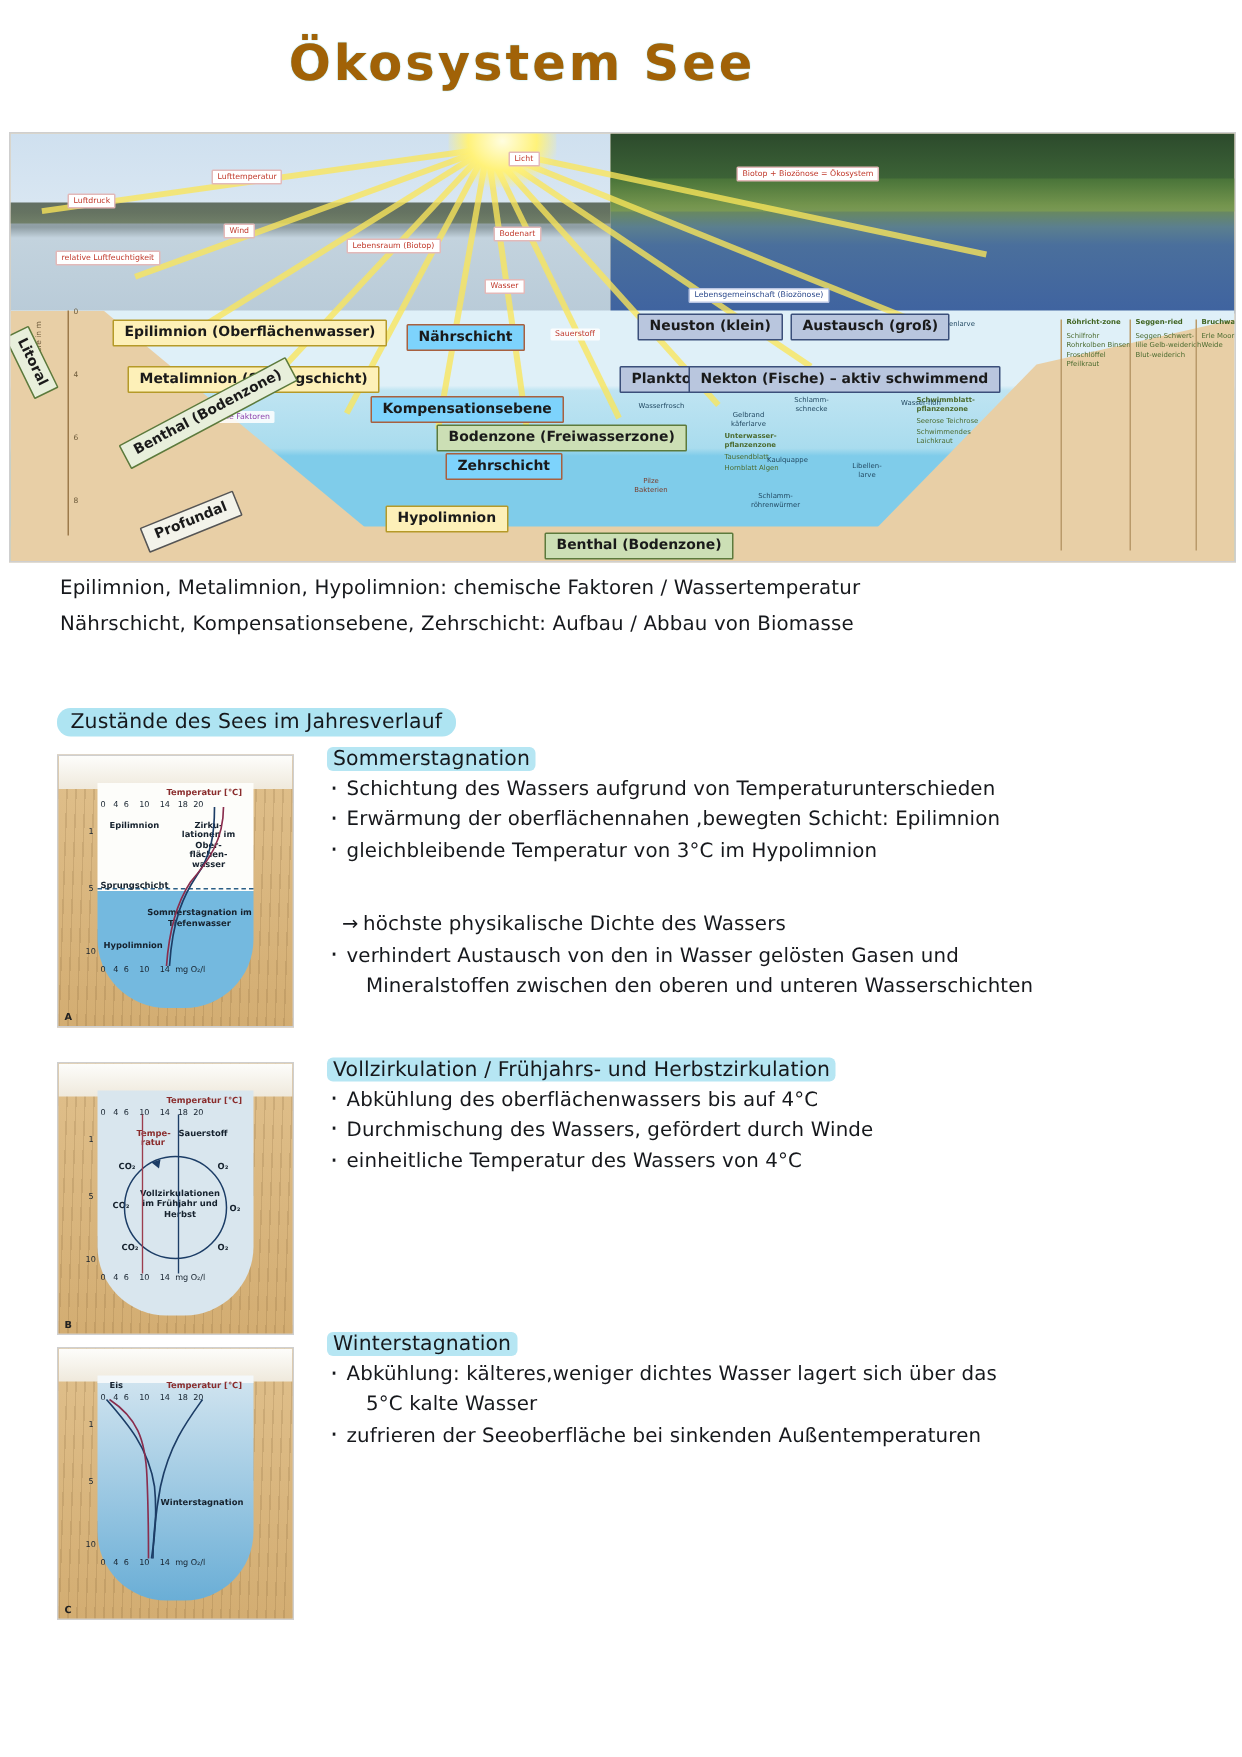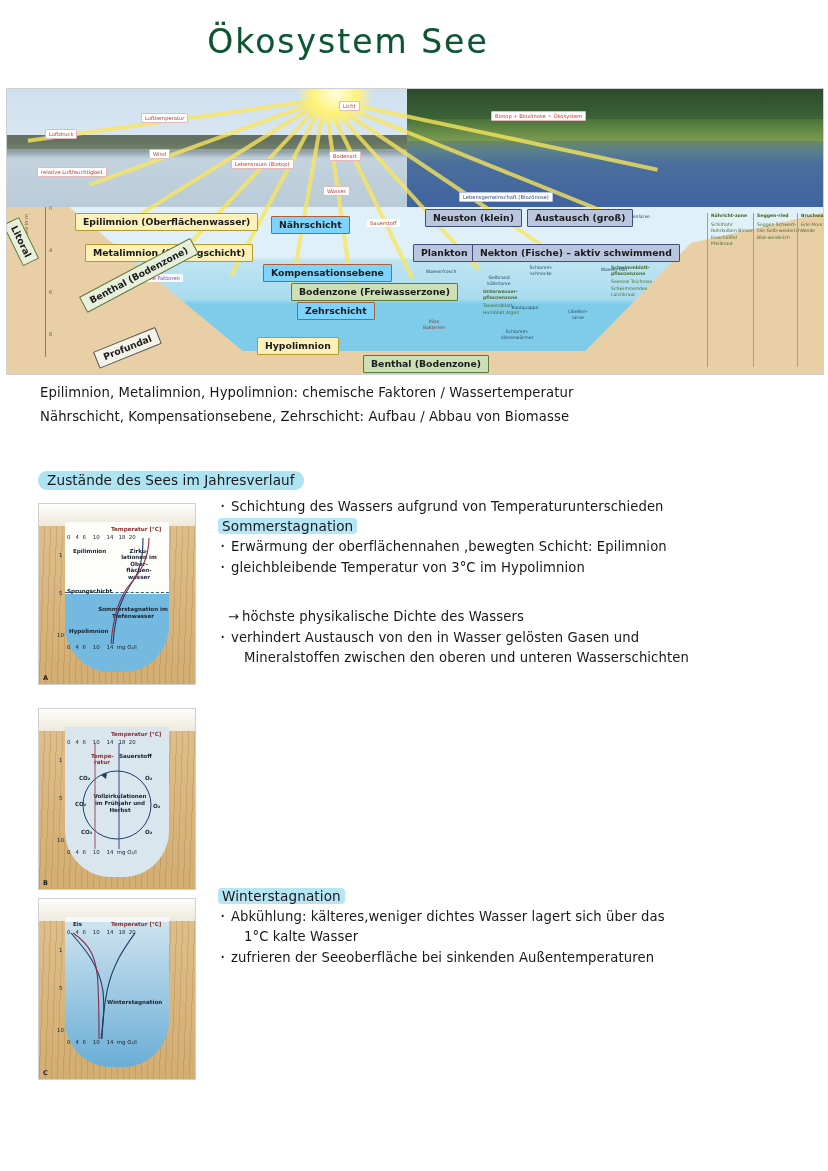--- a/index.html
+++ b/index.html
@@ -9,22 +9,22 @@
     font-family:"DejaVu Sans", sans-serif;
     position:relative; overflow:hidden;
   }
   .page{position:relative;width:828px;height:1171px;}
 
   
   .title{
     position:absolute; left:0; top:22px; width:696px;
     text-align:center;
     font-family:"DejaVu Sans", sans-serif;
-    font-size:33px; font-weight:400; letter-spacing:2px;
-    color:#14532d;
+    font-size:33px; font-weight:700; letter-spacing:2px;
+    color:#a16207;
     text-shadow:0 0 1px #7ed8ea;
   }
 
   
   .diagram{
     position:absolute; left:6px; top:88px; width:816px; height:285px;
     border:1px solid #cfcfcf;
     overflow:hidden;
     background:#e7d3b0;
   }
@@ -249,31 +249,31 @@
     <div class="plabel" style="left:316px;top:97px;">Wasser</div>
     <div class="plabel plain" style="left:360px;top:130px;">Sauerstoff</div>
     <div class="plabel plain" style="left:118px;top:185px;color:#8e44ad;">chemische Faktoren</div>
     <div class="plabel" style="left:484px;top:22px;">Biotop + Biozönose = Ökosystem</div>
     <div class="plabel blue" style="left:452px;top:103px;">Lebensgemeinschaft (Biozönose)</div>
 
     <div class="box yellow" style="left:68px;top:124px;">Epilimnion (Oberflächenwasser)</div>
     <div class="box yellow" style="left:78px;top:155px;">Metalimnion (Sprungschicht)</div>
     <div class="box yellow" style="left:250px;top:248px;">Hypolimnion</div>
     <div class="box salmon" style="left:264px;top:127px;">Nährschicht</div>
-    <div class="box salmon" style="left:256px;top:175px;">Kompensationsebene</div>
+    <div class="box salmon" style="left:240px;top:175px;">Kompensationsebene</div>
     <div class="box salmon" style="left:290px;top:213px;">Zehrschicht</div>
     <div class="box green" style="left:284px;top:194px;">Bodenzone (Freiwasserzone)</div>
     <div class="box pale rot-benthal" style="left:72px;top:208px;">Benthal (Bodenzone)</div>
     <div class="box green" style="left:356px;top:266px;">Benthal (Bodenzone)</div>
     <div class="box pale rot-litoral" style="left:12px;top:128px;padding:3px 5px;">Litoral</div>
     <div class="box white rot-profundal" style="left:86px;top:263px;">Profundal</div>
     <div class="box blue" style="left:418px;top:120px;">Neuston (klein)</div>
     <div class="box blue" style="left:520px;top:120px;">Austausch (groß)</div>
     <div class="box blue" style="left:406px;top:155px;">Plankton</div>
-    <div class="box blue" style="left:465px;top:155px;">Nekton (Fische) – aktiv schwimmend</div>
+    <div class="box blue" style="left:452px;top:155px;">Nekton (Fische) – aktiv schwimmend</div>
 
     <div class="vegzone-inwater" style="left:476px;top:200px;width:44px;">
       <span class="vt">Unterwasser-pflanzenzone</span>
       <span>Tausendblatt Hornblatt Algen</span>
     </div>
     <div class="vegzone-inwater" style="left:604px;top:176px;width:46px;">
       <span class="vt">Schwimmblatt-pflanzenzone</span>
       <span>Seerose Teichrose Schwimmendes Laichkraut</span>
     </div>
 
@@ -431,34 +431,42 @@
     <svg class="curve" style="left:0;top:0;" width="156" height="180">
       <path d="M32,34 C46,50 60,66 64,92 C66,112 64,128 62,140" fill="none" stroke="#1c3d66" stroke-width="1.1"></path>
       <path d="M34,34 C52,46 58,60 59,86 C60,110 60,128 60,140" fill="none" stroke="#8a2d4d" stroke-width="1.1"></path>
       <line x1="96" y1="34" x2="64" y2="96" stroke="#1c3d66" stroke-width="1.1" opacity="0"></line>
       <path d="M96,34 C86,48 74,64 68,92 C64,114 63,130 63,140" fill="none" stroke="#1c3d66" stroke-width="1.1"></path>
     </svg>
     <div class="figletter">C</div>
   </div>
 
   <div class="block" style="left:218px;top:498px;">
-    <div class="hw bullet">Schichtung des Wassers aufgrund von Temperaturunterschieden</div>
     <div class="hw" style="position:relative;margin-bottom:4px;">
       <span class="hl-soft" style="font-size:13.6px;">Sommerstagnation</span>
     </div>
+    <div class="hw bullet">Schichtung des Wassers aufgrund von Temperaturunterschieden</div>
     <div class="hw bullet">Erwärmung der oberflächennahen ,bewegten Schicht: Epilimnion</div>
     <div class="hw bullet">gleichbleibende Temperatur von 3°C im Hypolimnion</div>
     <div class="hw bullet arrow">höchste physikalische Dichte des Wassers</div>
     <div class="hw bullet">verhindert Austausch von den in Wasser gelösten Gasen und</div>
     <div class="hw bullet cont">Mineralstoffen zwischen den oberen und unteren Wasserschichten</div>
   </div>
 
+  <div class="block" style="left:218px;top:705px;">
+    <div class="hw" style="position:relative;margin-bottom:4px;">
+      <span class="hl-soft" style="font-size:13.6px;">Vollzirkulation / Frühjahrs- und Herbstzirkulation</span>
+    </div>
+    <div class="hw bullet">Abkühlung des oberflächenwassers bis auf 4°C</div>
+    <div class="hw bullet">Durchmischung des Wassers, gefördert durch Winde</div>
+    <div class="hw bullet">einheitliche Temperatur des Wassers von 4°C</div>
+  </div>
 
   <div class="block" style="left:218px;top:888px;">
     <div class="hw" style="position:relative;margin-bottom:4px;">
       <span class="hl-soft" style="font-size:13.6px;">Winterstagnation</span>
     </div>
     <div class="hw bullet">Abkühlung: kälteres,weniger dichtes Wasser lagert sich über das</div>
-    <div class="hw bullet cont">1°C kalte Wasser</div>
+    <div class="hw bullet cont">5°C kalte Wasser</div>
     <div class="hw bullet">zufrieren der Seeoberfläche bei sinkenden Außentemperaturen</div>
   </div>
 
 </div>
 
 </body></html>

